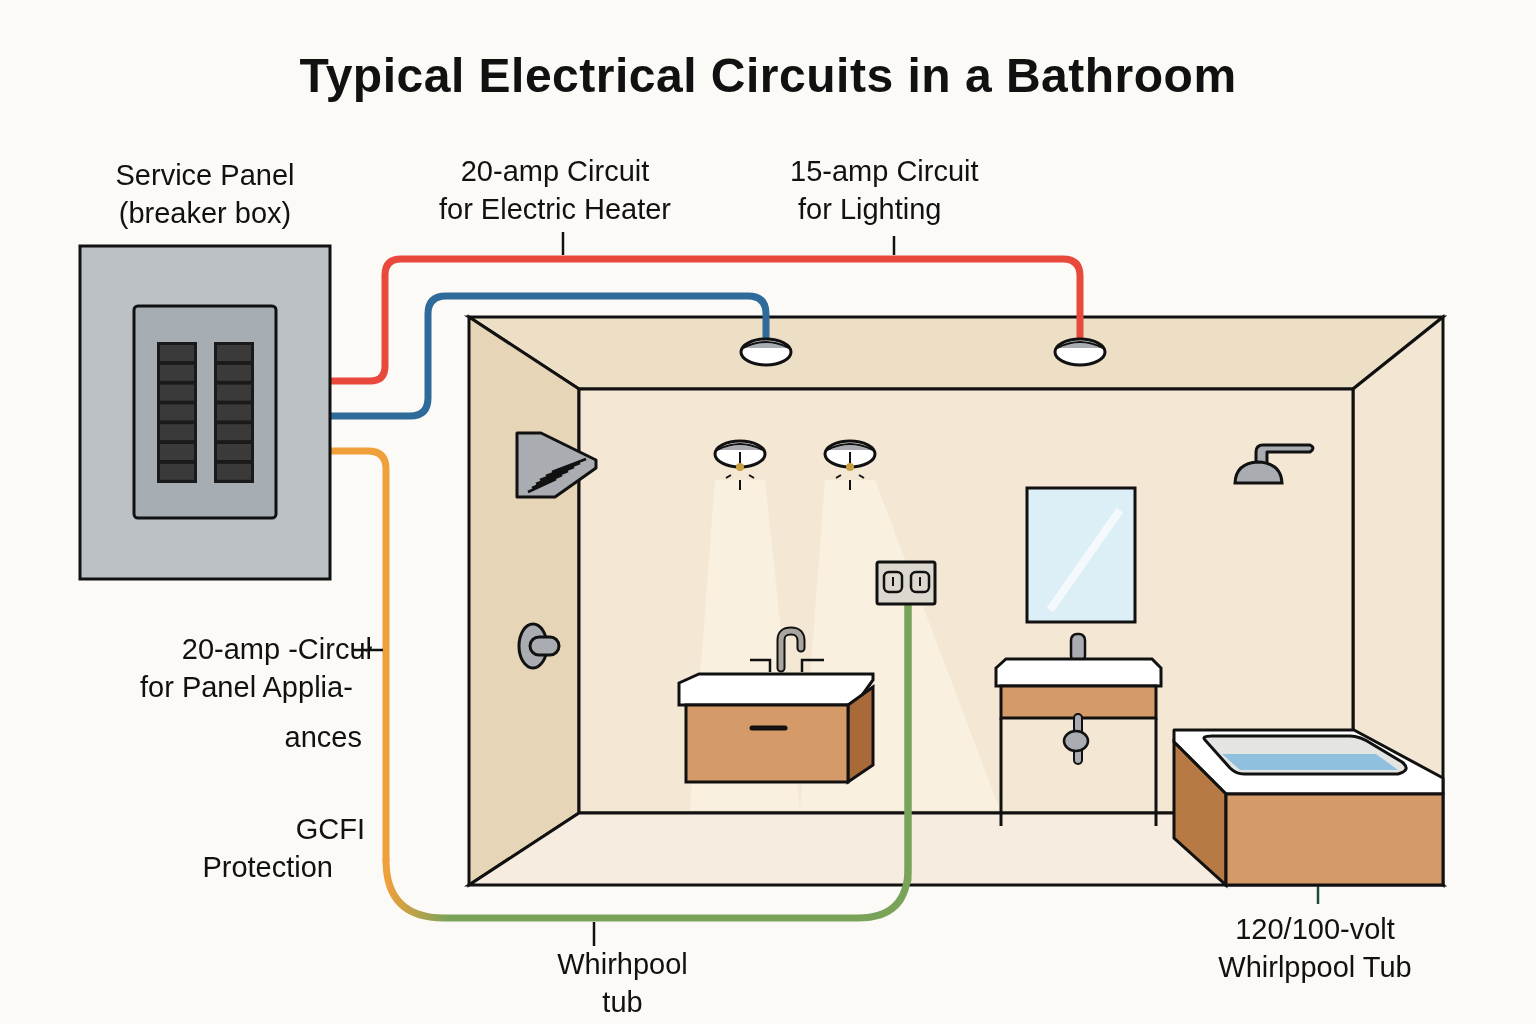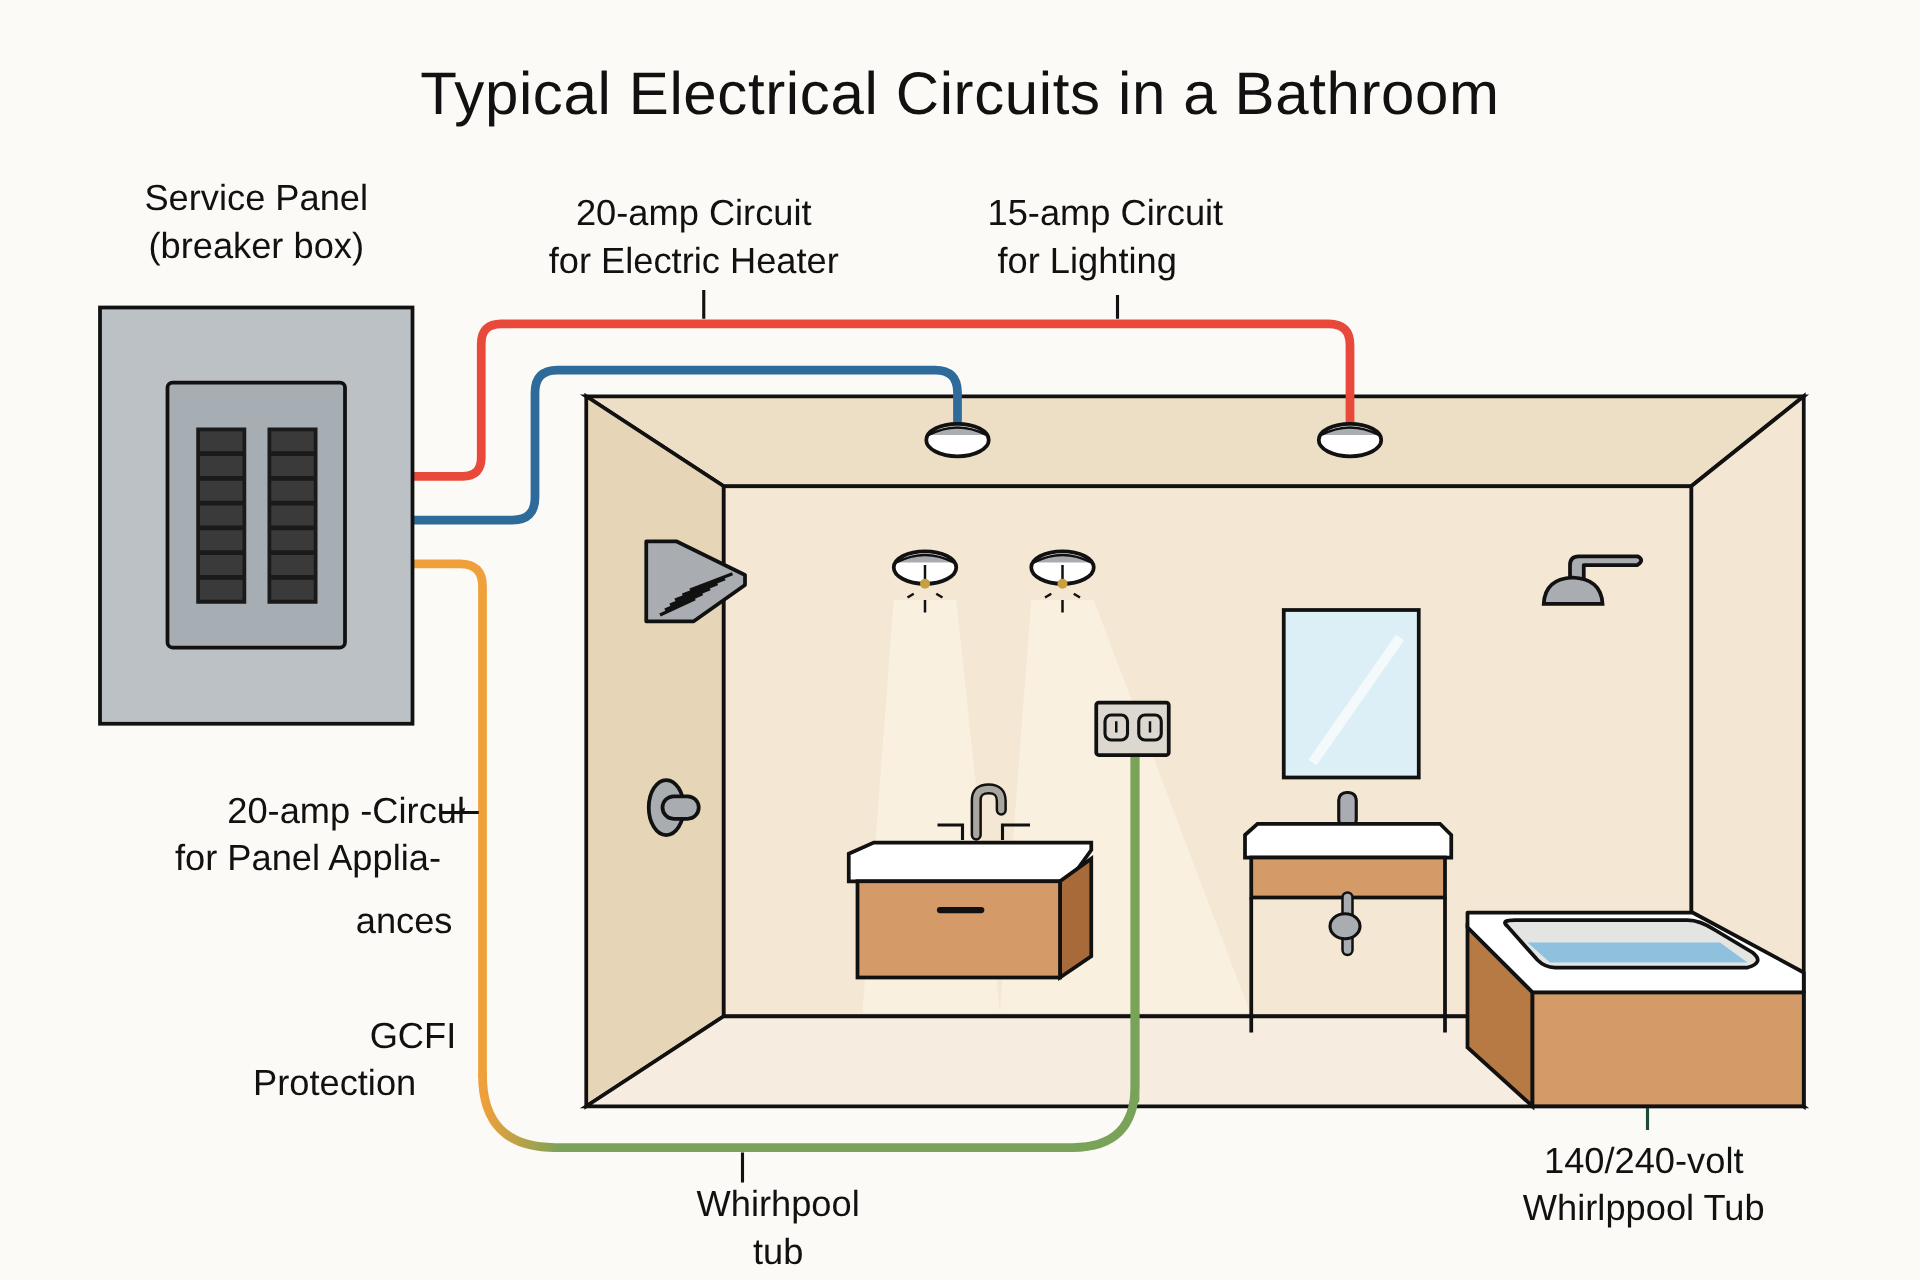--- a/index.html
+++ b/index.html
@@ -1,19 +1,19 @@
 <!DOCTYPE html>
 <html><head>
 <meta charset="utf-8">
 <style>
   html, body { margin: 0; padding: 0; background: #fcfaf6; }
   body { width: 1536px; height: 1024px; position: relative; overflow: hidden;
          font-family: "Liberation Sans", "DejaVu Sans", sans-serif; color: #111; }
   .title { position: absolute; left: 0; top: 48px; width: 1536px; text-align: center;
-           font-size: 48px; font-weight: normal; letter-spacing: 0.5px; }
+           font-size: 48px; font-weight: bold; letter-spacing: 0.5px; }
   .label { position: absolute; font-size: 29px; line-height: 38px; white-space: nowrap; }
   .c { text-align: center; }
   .r { text-align: right; }
   svg#diagram { position: absolute; left: 0; top: 0; }
 </style>
 </head>
 <body>
 
 <div class="title">Typical Electrical Circuits in a Bathroom</div>
 
@@ -167,21 +167,21 @@
 
   <g>
     <polygon points="1174,730 1354,730 1443,778 1443,794 1226,794 1174,742" fill="#fff" stroke="#111" stroke-width="3" stroke-linejoin="round"></polygon>
     <path d="M1206,741 Q1200,736 1212,736 H1350 Q1360,736 1372,744 L1402,762 Q1412,770 1398,774 H1244 Q1236,774 1230,768 Z" fill="#e4e4e2" stroke="#111" stroke-width="3"></path>
     <path d="M1222,754 H1376 L1398,770 H1240 Z" fill="#8fc1de"></path>
     <polygon points="1174,742 1226,794 1226,885 1174,838" fill="#b87a45" stroke="#111" stroke-width="3"></polygon>
     <rect x="1226" y="794" width="217" height="91" fill="#d49a68" stroke="#111" stroke-width="3"></rect>
   </g>
 </svg>
 
-<div class="label c" style="left:90px; top:140px; width:230px;">
+<div class="label c" style="left:90px; top:156px; width:230px;">
   <div>Service Panel</div>
   <div>(breaker box)</div>
 </div>
 <div class="label c" style="left:400px; top:152px; width:310px;">
   <div>20-amp Circuit</div>
   <div>for Electric Heater</div>
 </div>
 <div class="label" style="left:790px; top:152px; width:230px;">
   <div>15-amp Circuit</div>
   <div style="padding-left:8px;">for Lighting</div>
@@ -193,15 +193,15 @@
 </div>
 <div class="label r" style="left:150px; top:810px; width:215px;">
   <div>GCFI</div>
   <div style="padding-right:32px;">Protection</div>
 </div>
 <div class="label c" style="left:500px; top:945px; width:245px;">
   <div>Whirhpool</div>
   <div>tub</div>
 </div>
 <div class="label c" style="left:1180px; top:910px; width:270px;">
-  <div>140/240-volt</div>
+  <div>120/100-volt</div>
   <div>Whirlppool Tub</div>
 </div>
 
 </body></html>

